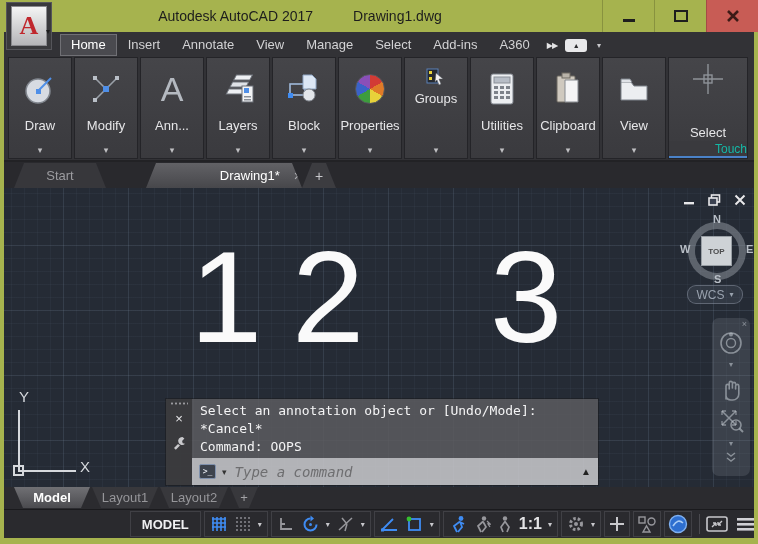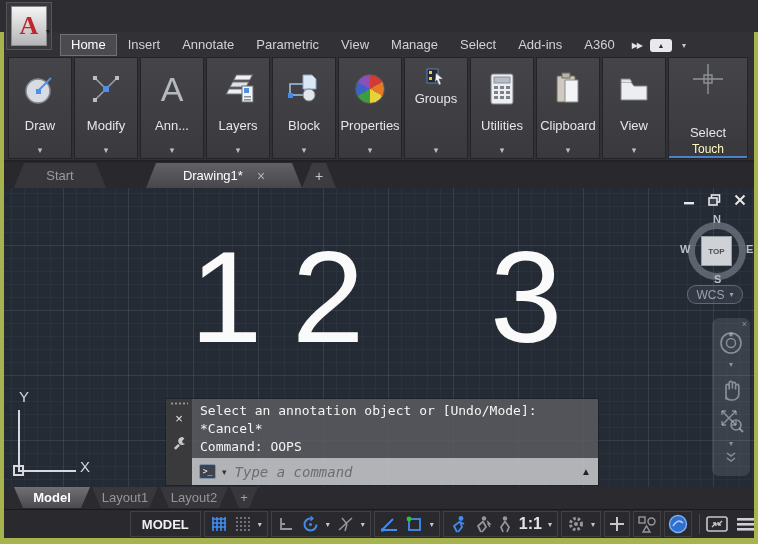--- a/index.html
+++ b/index.html
@@ -32,29 +32,29 @@
     color:#2c2c2e;font-size:7px;}
   
   .panels{left:4px;top:25px;width:740px;height:102px;display:flex;gap:2px;}
   .panel{flex:1;background:linear-gradient(#454549,#3a3a3e);border:1px solid #242428;position:relative;
     display:flex;flex-direction:column;align-items:center;}
   .picon{height:54px;display:flex;align-items:center;justify-content:center;margin-top:4px;}
   .plabel{color:#e6e6e8;font-size:13px;line-height:15px;margin-top:2px;white-space:nowrap;}
   .pcaret{margin-top:auto;margin-bottom:3px;color:#bfbfc2;font-size:9px;}
   .panel.groups .picon{height:24px;margin-top:7px;}
   .panel.touch{flex:0 0 80px;}
-  .touch-title{position:absolute;left:0;bottom:0;width:100%;height:17px;background:#3a3a3e;color:#fef9c3;
-    font-size:12px;text-align:center;line-height:16px;border-bottom:2px solid #4a82c8;}
+  .touch-title{position:absolute;left:0;bottom:0;width:100%;height:17px;background:#3a3a3e;color:#14b8a6;
+    font-size:12px;text-align:right;line-height:16px;border-bottom:2px solid #4a82c8;}
   .selmode{color:#e6e6e8;font-size:13px;line-height:17px;text-align:center;margin-top:28px;}
   
   .filetabs{left:4px;top:162px;width:750px;height:26px;background:#29292d;}
   .ftab{position:absolute;top:1px;height:25px;display:flex;align-items:center;justify-content:center;
     font-size:13px;clip-path:polygon(10px 0,calc(100% - 10px) 0,100% 100%,0 100%);}
   .ftab.start{left:10px;width:92px;background:#37373b;color:#9c9ca0;}
-  .ftab.active{left:142px;width:156px;background:linear-gradient(#626266,#47474b);color:#fff;gap:14px;}
+  .ftab.active{left:142px;width:156px;background:linear-gradient(#626266,#47474b);color:#fff;gap:14px;justify-content:flex-end;}
   .ftab-close{color:#b2b2b6;font-size:14px;}
   .ftab.plus{left:298px;width:34px;background:#3c3c40;color:#c8c8cc;font-size:14px;}
   
   .viewport{left:4px;top:188px;width:750px;height:299px;background:#252b35;overflow:hidden;
     background-image:
       linear-gradient(rgba(170,190,220,0.09) 1px,transparent 1px),
       linear-gradient(90deg,rgba(170,190,220,0.09) 1px,transparent 1px),
       linear-gradient(rgba(170,190,220,0.045) 1px,transparent 1px),
       linear-gradient(90deg,rgba(170,190,220,0.045) 1px,transparent 1px);
     background-size:65px 65px,65px 65px,13px 13px,13px 13px;background-position:-6px -8px;}
@@ -113,34 +113,56 @@
   .sb-sep{width:1px;height:20px;background:#4a4a4f;margin:0 4px;}
   .blue{color:#3f8cf3;}
   
   .edge{background:#a6b34e;z-index:40;}
 </style>
 </head>
 <body>
 
 <div id="app">
 
+  <div class="abs titlebar">
+    <div class="abs titletext">
+      <span>Autodesk AutoCAD 2017</span>
+      <span>Drawing1.dwg</span>
+    </div>
+    <div class="abs winbtns">
+      <div class="winbtn">
+        <svg width="14" height="14">
+            <rect x="1" y="10" width="12" height="3" fill="#1e1e1e"></rect>
+          </svg>
+      </div>
+      <div class="winbtn">
+        <svg width="16" height="14">
+            <rect x="2" y="2" width="12" height="10" fill="none" stroke="#1e1e1e" stroke-width="2"></rect>
+          </svg>
+      </div>
+      <div class="winbtn close">
+        <svg width="14" height="14">
+            <path d="M2,2 L12,12 M12,2 L2,12" stroke="#3d1a16" stroke-width="2.6"></path>
+          </svg>
+      </div>
+    </div>
+  </div>
 
   <div class="abs appbtn">
     <div class="appbtn-inner">
       <span>A</span>
     </div>
     <span class="appbtn-caret">▾</span>
   </div>
 
   <div class="abs ribbon">
     <div class="abs rtabs">
       <span class="rtab active">Home</span>
       <span class="rtab">Insert</span>
       <span class="rtab">Annotate</span>
-      <span class="rtab">Parametric</span>
       <span class="rtab">View</span>
       <span class="rtab">Manage</span>
       <span class="rtab">Select</span>
       <span class="rtab">Add-ins</span>
       <span class="rtab">A360</span>
       <span class="rtab-extra">
         <span class="overflow-glyph">▶▶</span>
         <span class="cyclepill">
           <span>▲</span>
         </span>

